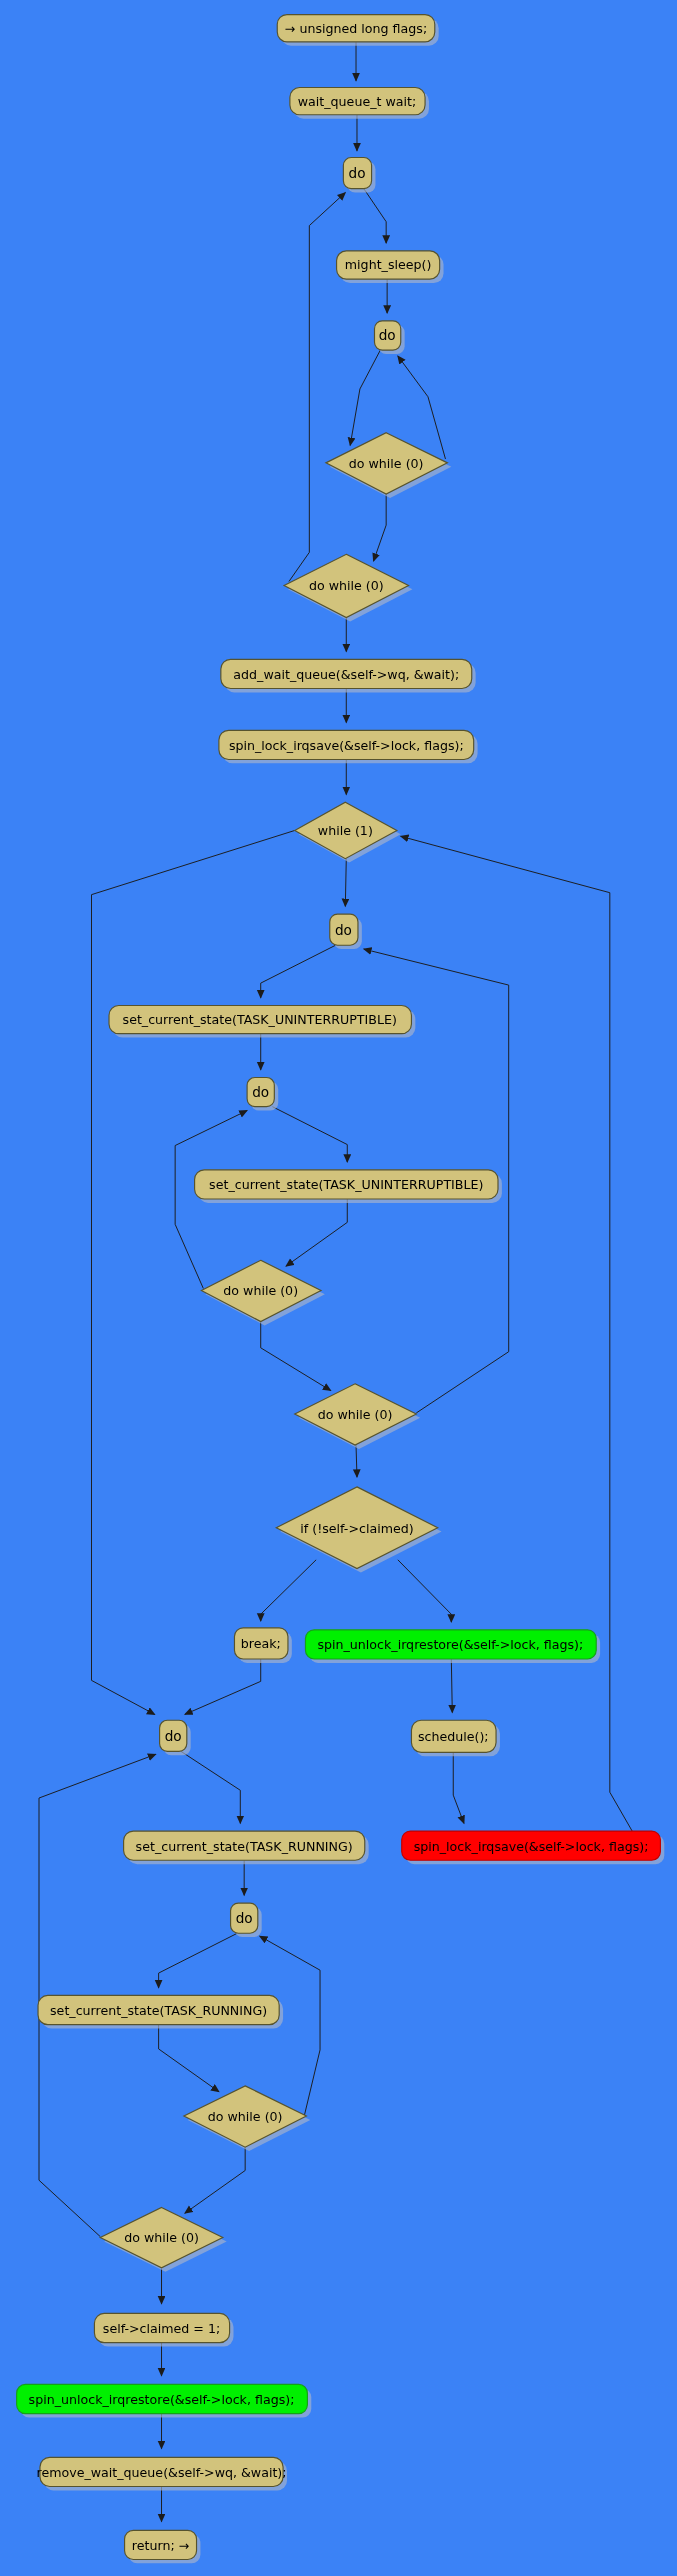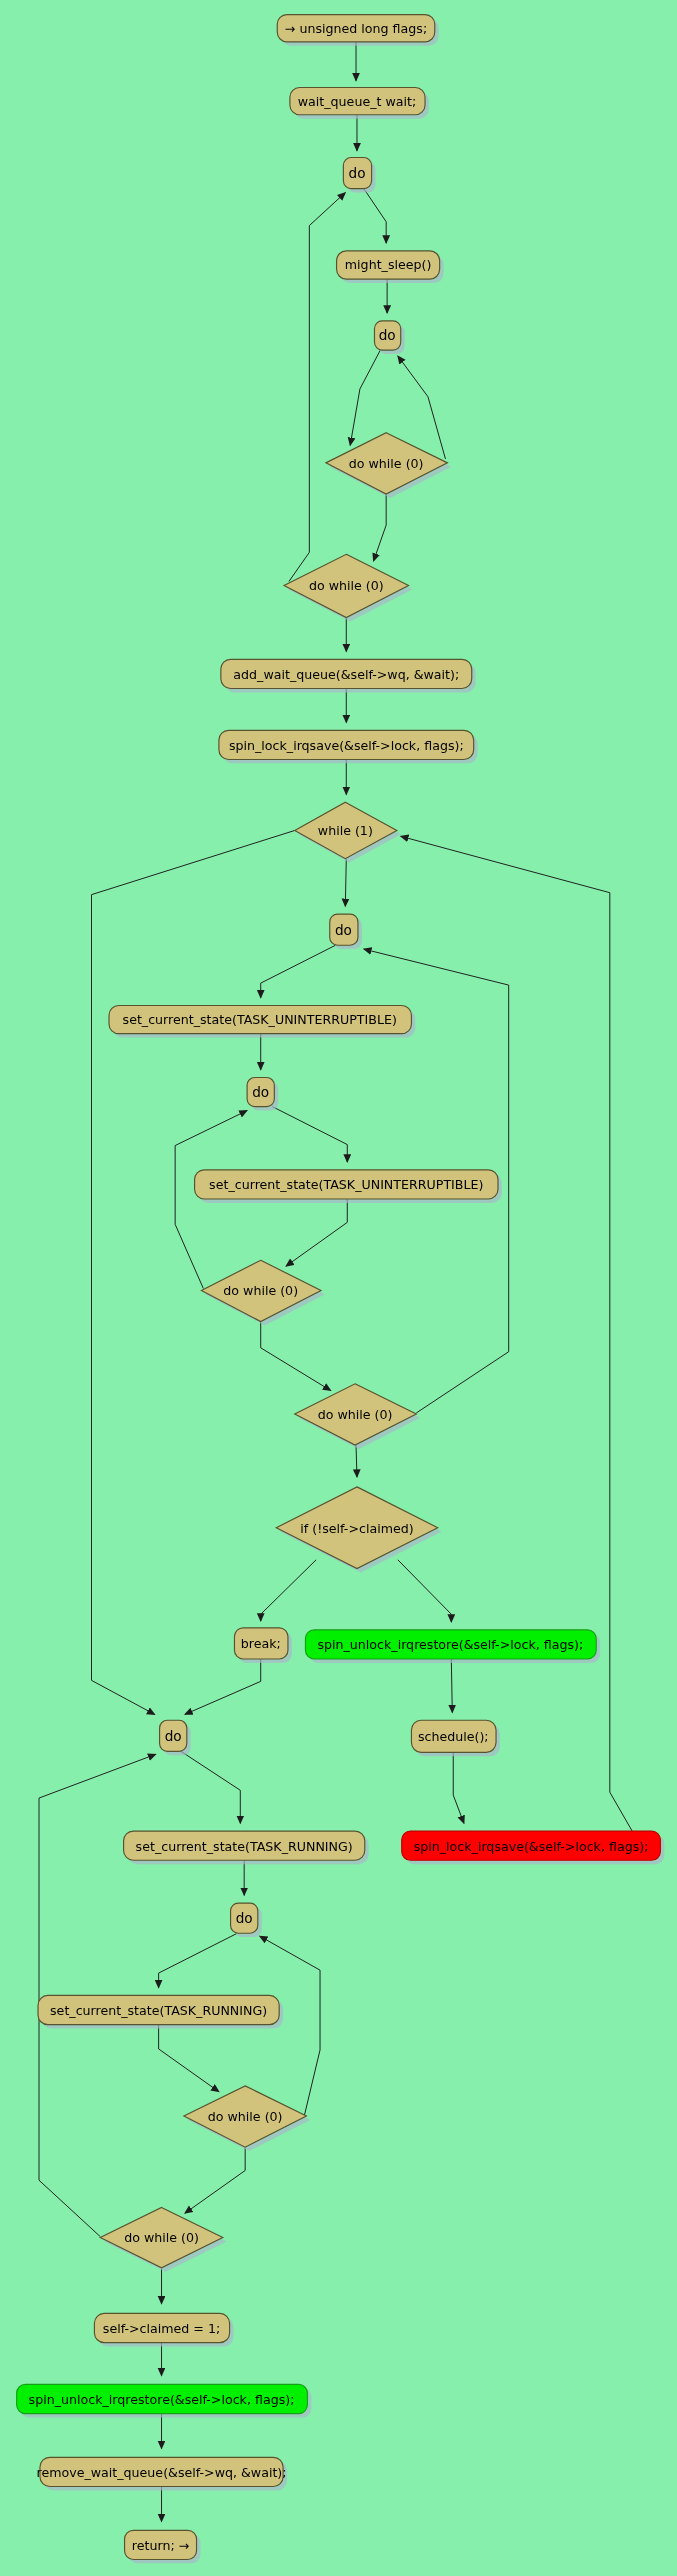--- a/index.html
+++ b/index.html
@@ -1,20 +1,20 @@
 <!DOCTYPE html>
 <html><head>
 <meta charset="utf-8">
 <style>
   html, body { margin: 0; padding: 0; background: #ffffff; }
   #canvas {
     position: relative;
     width: 678px;
     height: 2576px;
-    background: #86efac;
+    background: #3b82f6;
     font-family: "DejaVu Sans", "Liberation Sans", sans-serif;
   }
   svg { position: absolute; top: 0; left: 0; }
   .edge { fill: none; stroke: #1c1c1c; stroke-width: 1; }
   .shadow { fill: #a9b4cb; opacity: 0.65; stroke: none; }
   .node-rect { fill: #d2c37c; stroke: #56532e; stroke-width: 1.2; }
   .node-green { fill: #00f000; stroke: #17a017; stroke-width: 1.2; }
   .node-red { fill: #ff0000; stroke: #c00000; stroke-width: 1.2; }
   .node-diamond { fill: #d2c37c; stroke: #56532e; stroke-width: 1.2; }
   .lbl {

